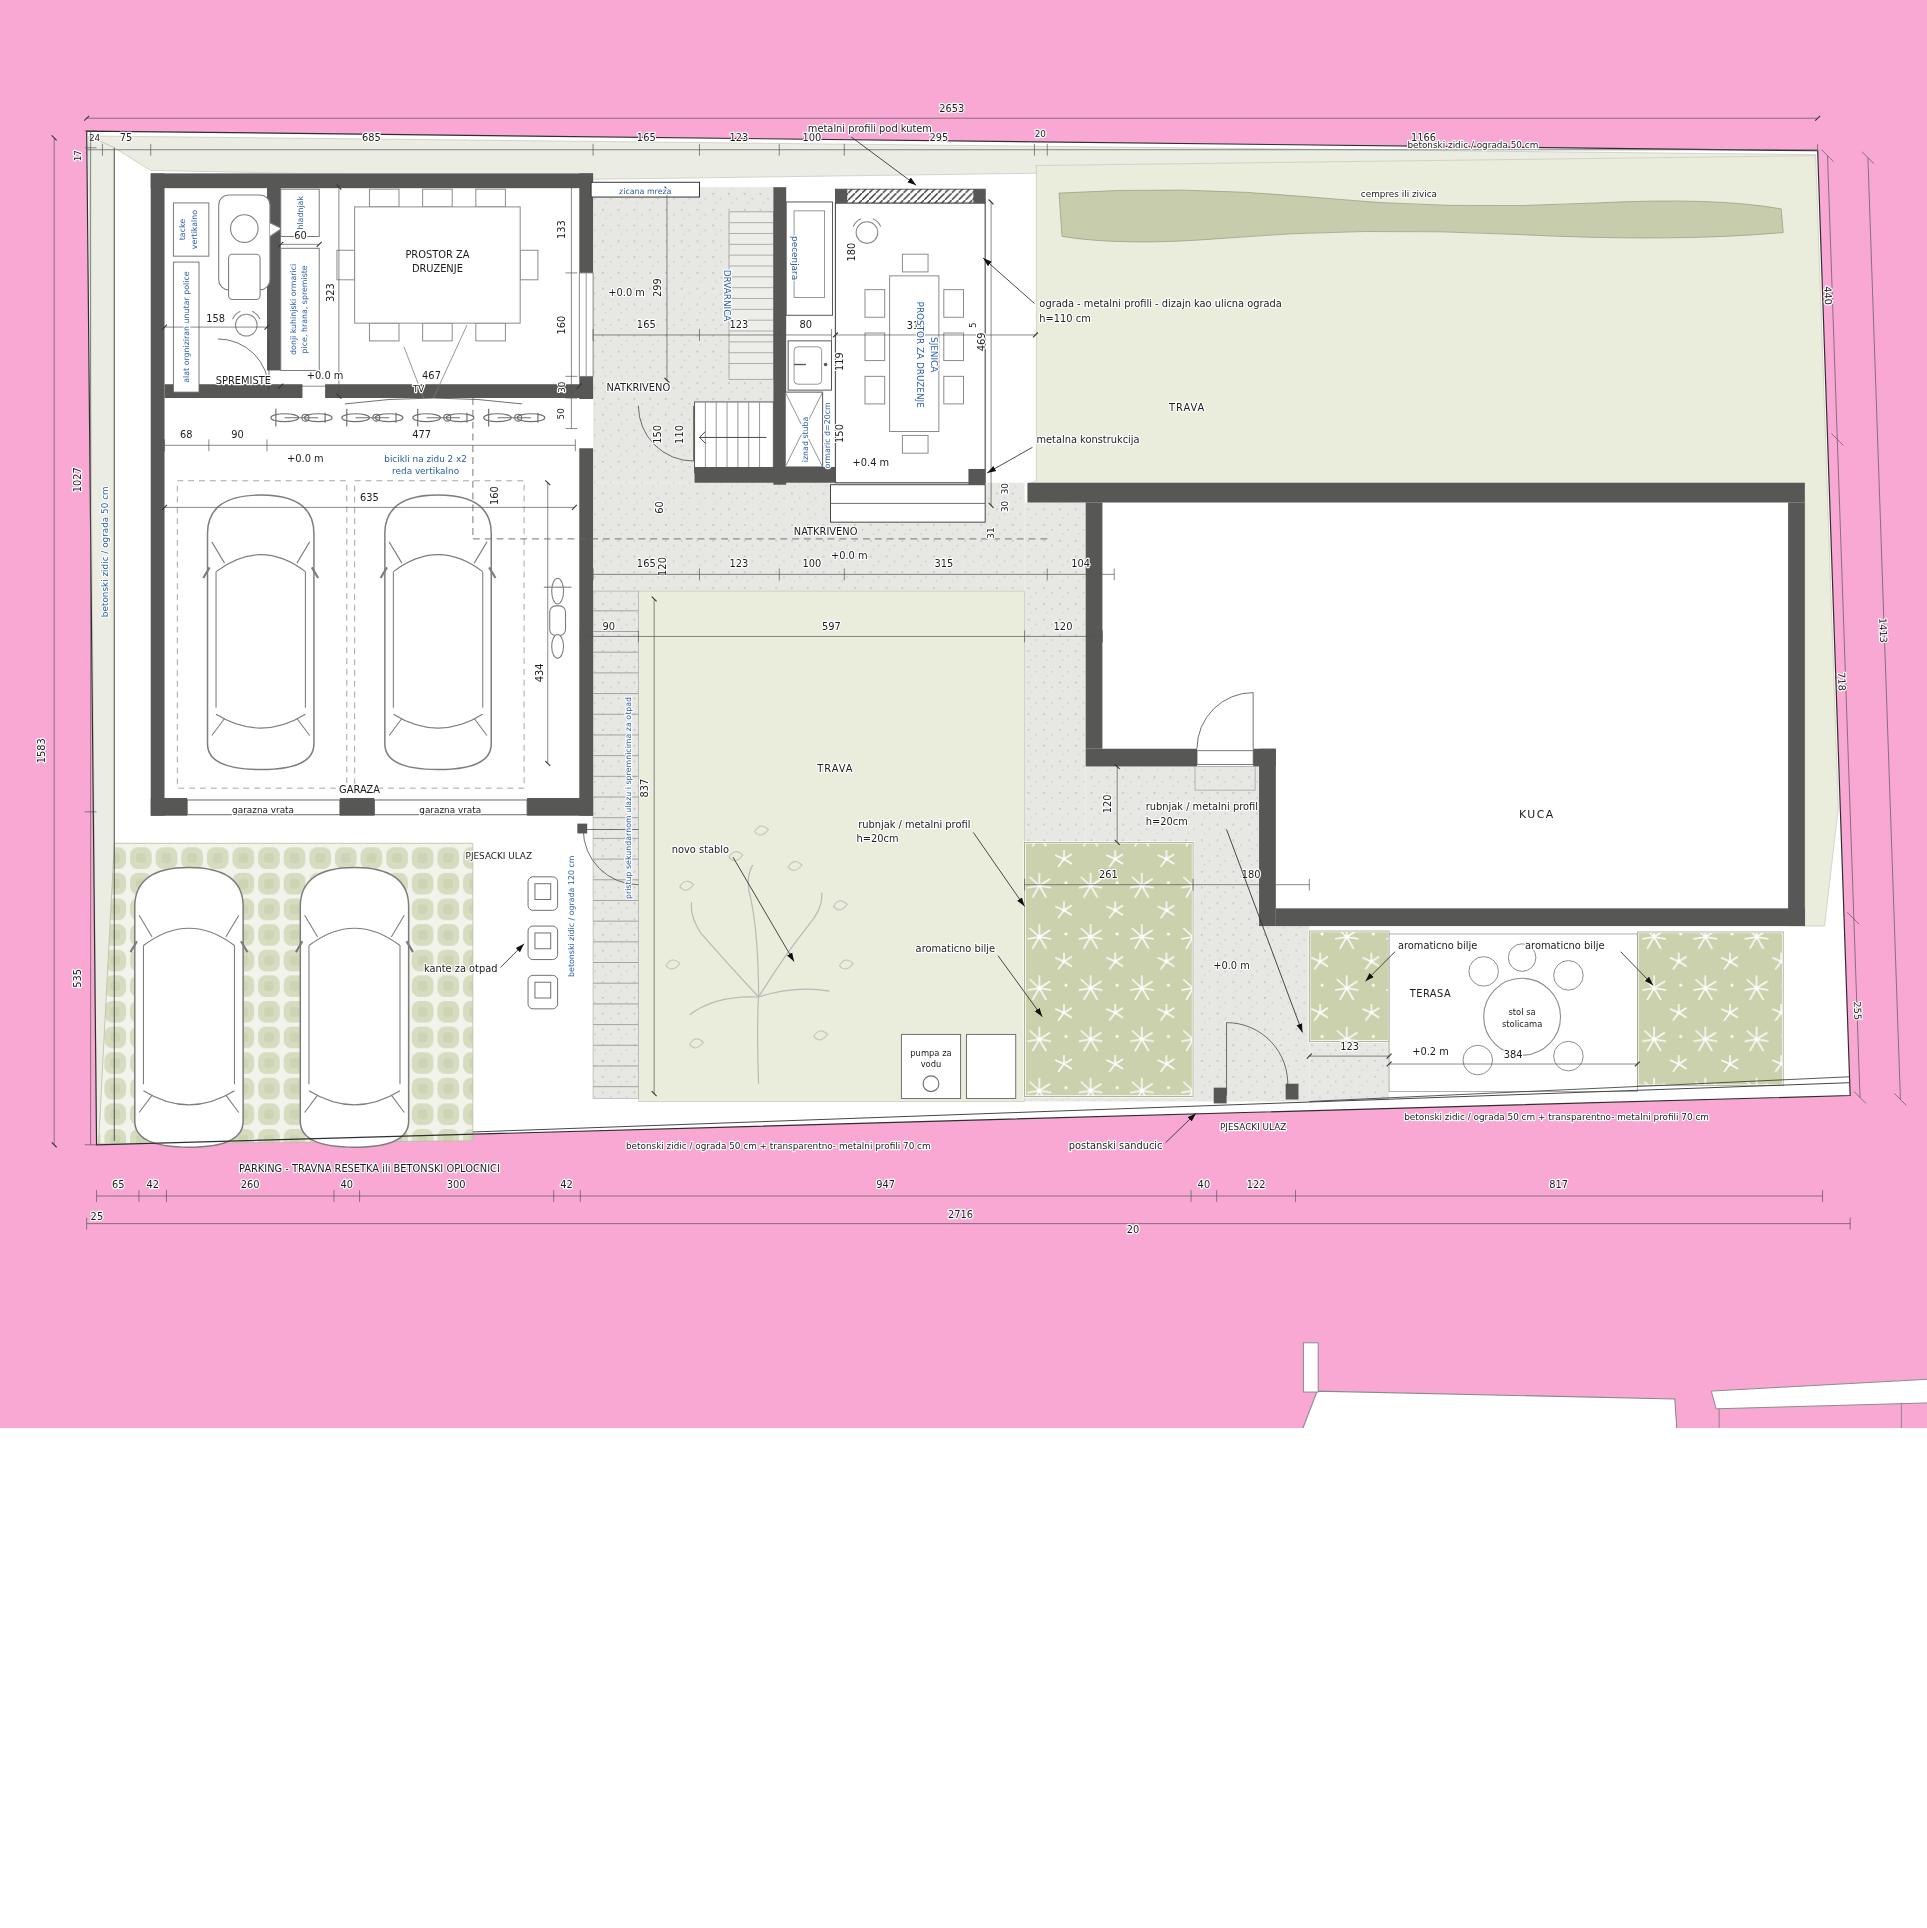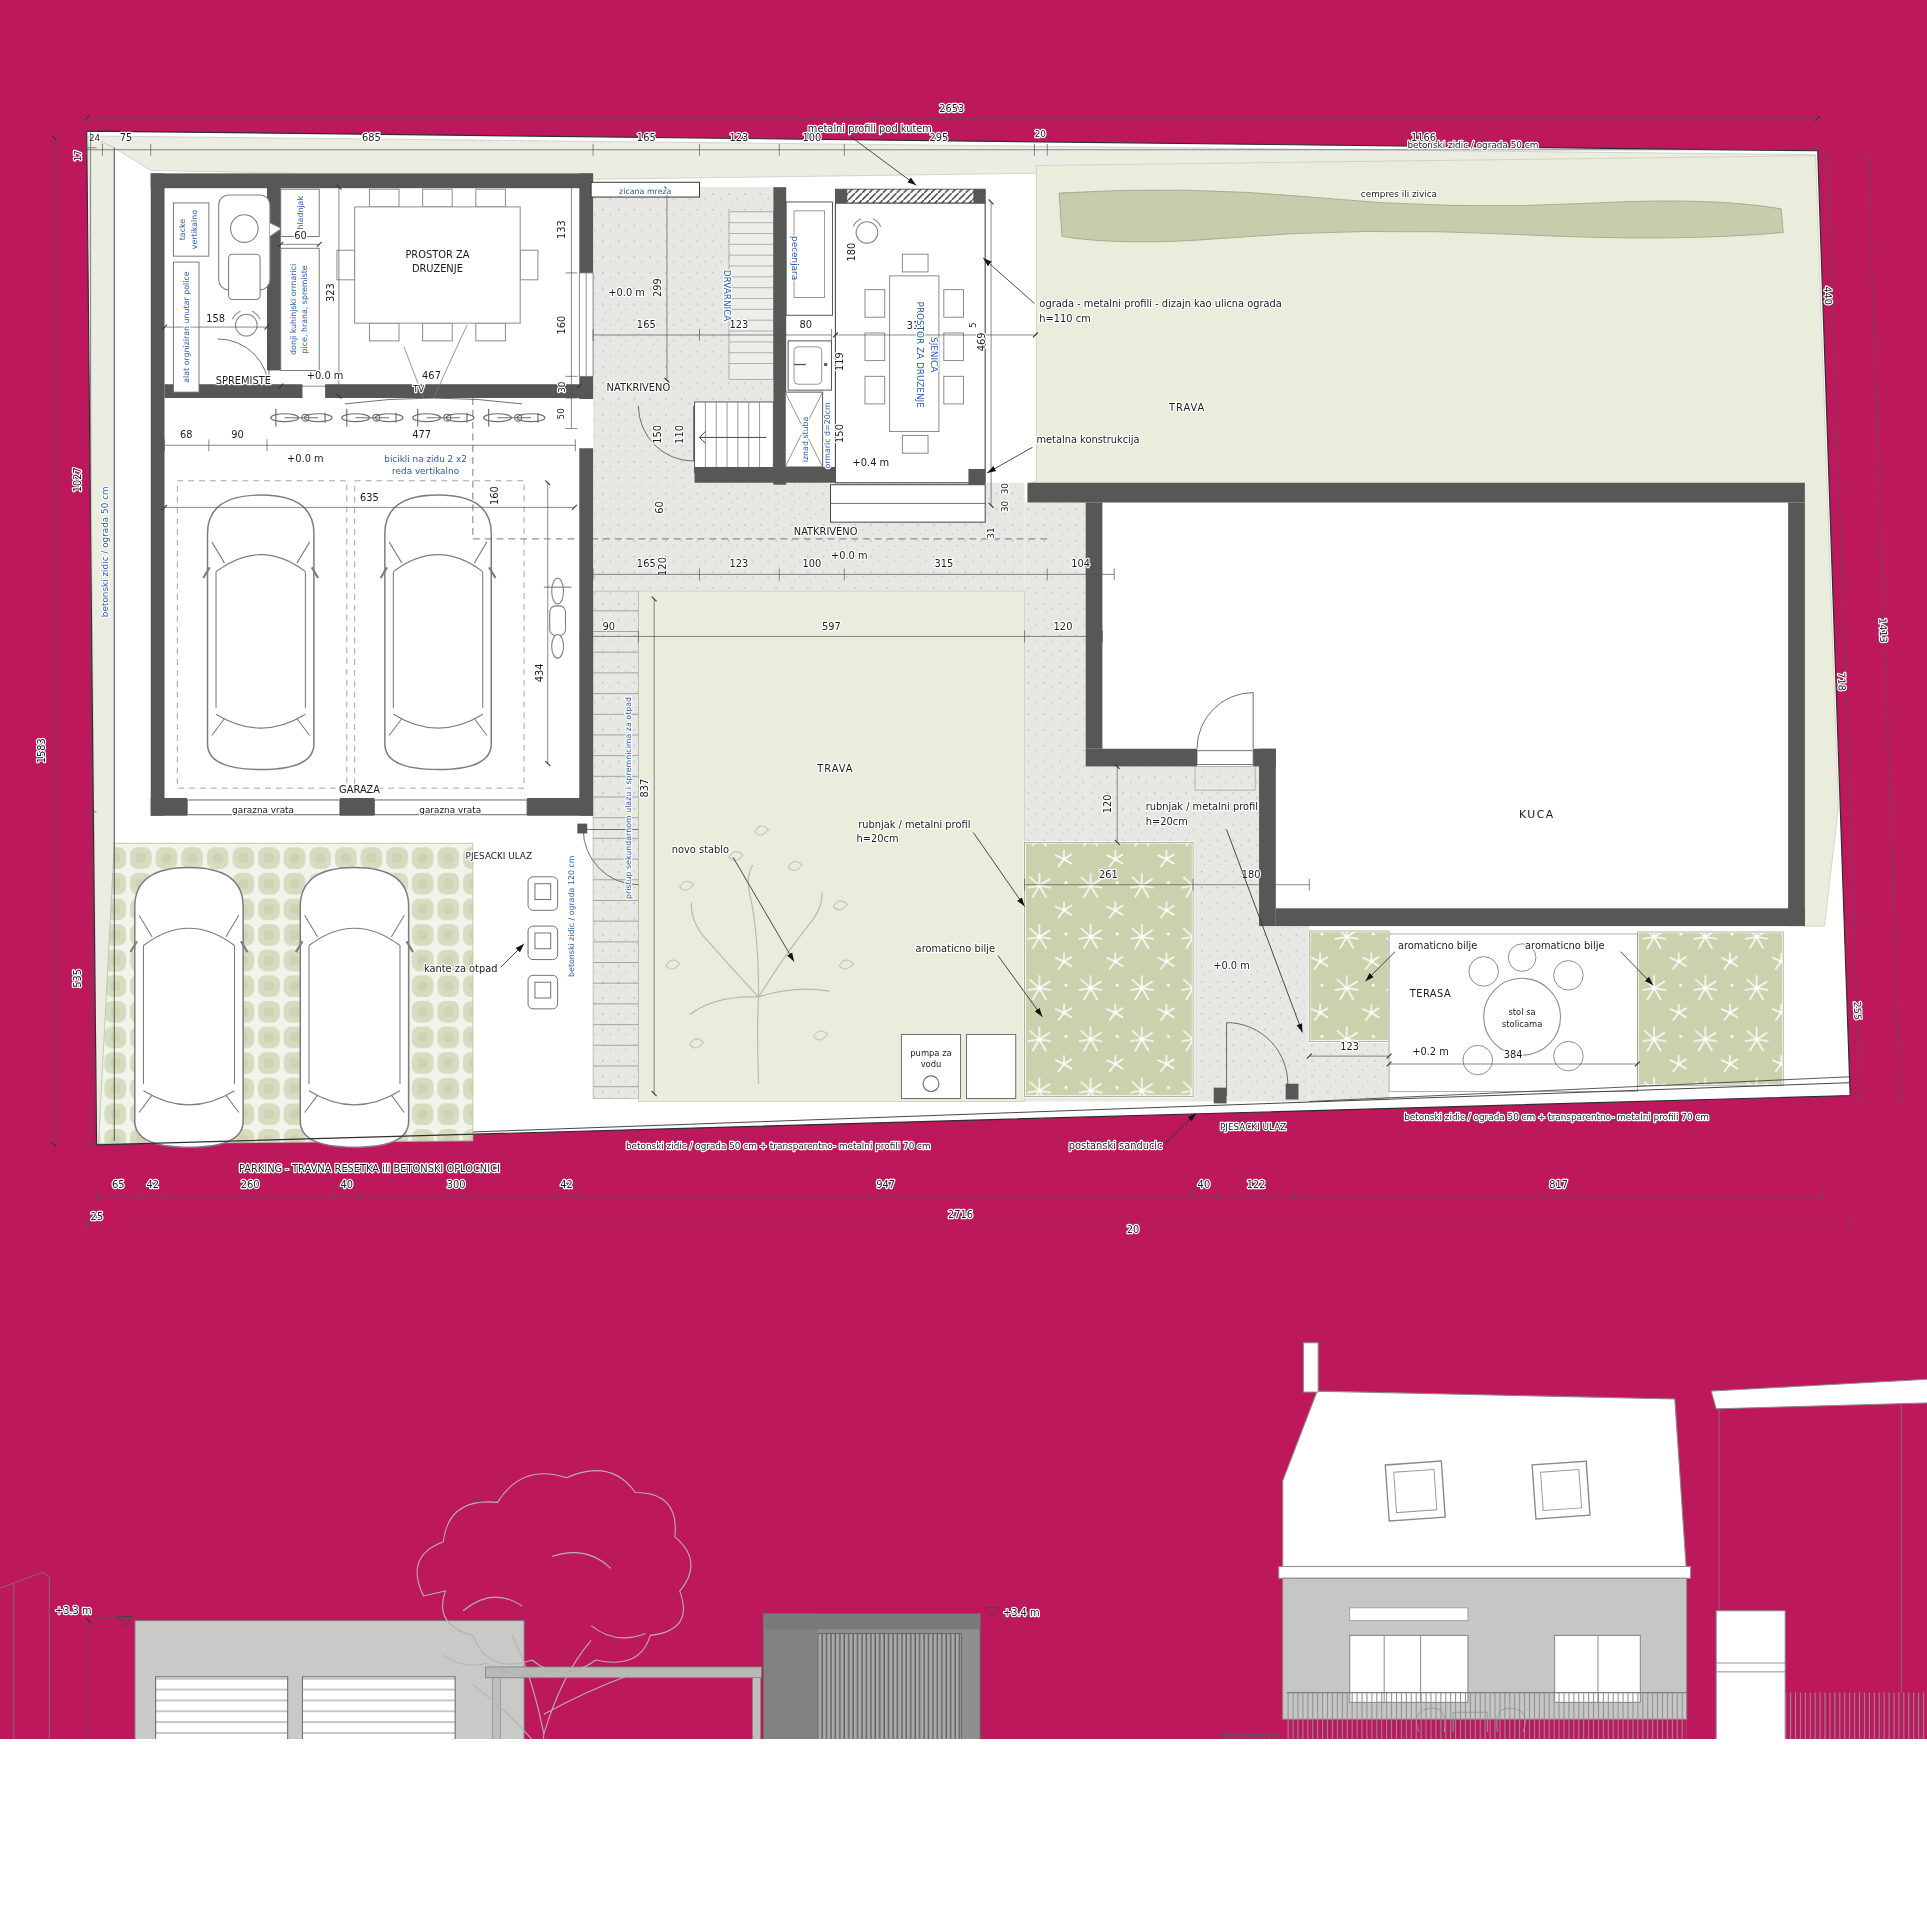--- a/index.html
+++ b/index.html
@@ -1,16 +1,16 @@
 <!DOCTYPE html>
 <html><head>
 <meta charset="utf-8">
 <style>
   html,body{margin:0;padding:0;background:#fff;}
-  .canvas{position:relative;width:1928px;height:1739px;background:#be185d;overflow:hidden;
+  .canvas{position:relative;width:1928px;height:1428px;background:#f9a8d4;overflow:hidden;
           font-family:"DejaVu Sans",sans-serif;}
   svg{position:absolute;left:0;top:0;}
   svg text{paint-order:stroke;stroke:#ffffff;stroke-width:2.4px;stroke-linejoin:round;
            font-family:"DejaVu Sans",sans-serif;fill:#1c1c1c;}
   .d{font-size:10px;}
   .ds{font-size:9px;}
   .lbl{font-size:10px;}
   .lbs{font-size:8.5px;}
   .big{font-size:11px;letter-spacing:1.5px;}
   .blu{fill:#2a5ca8;font-size:9px;}

